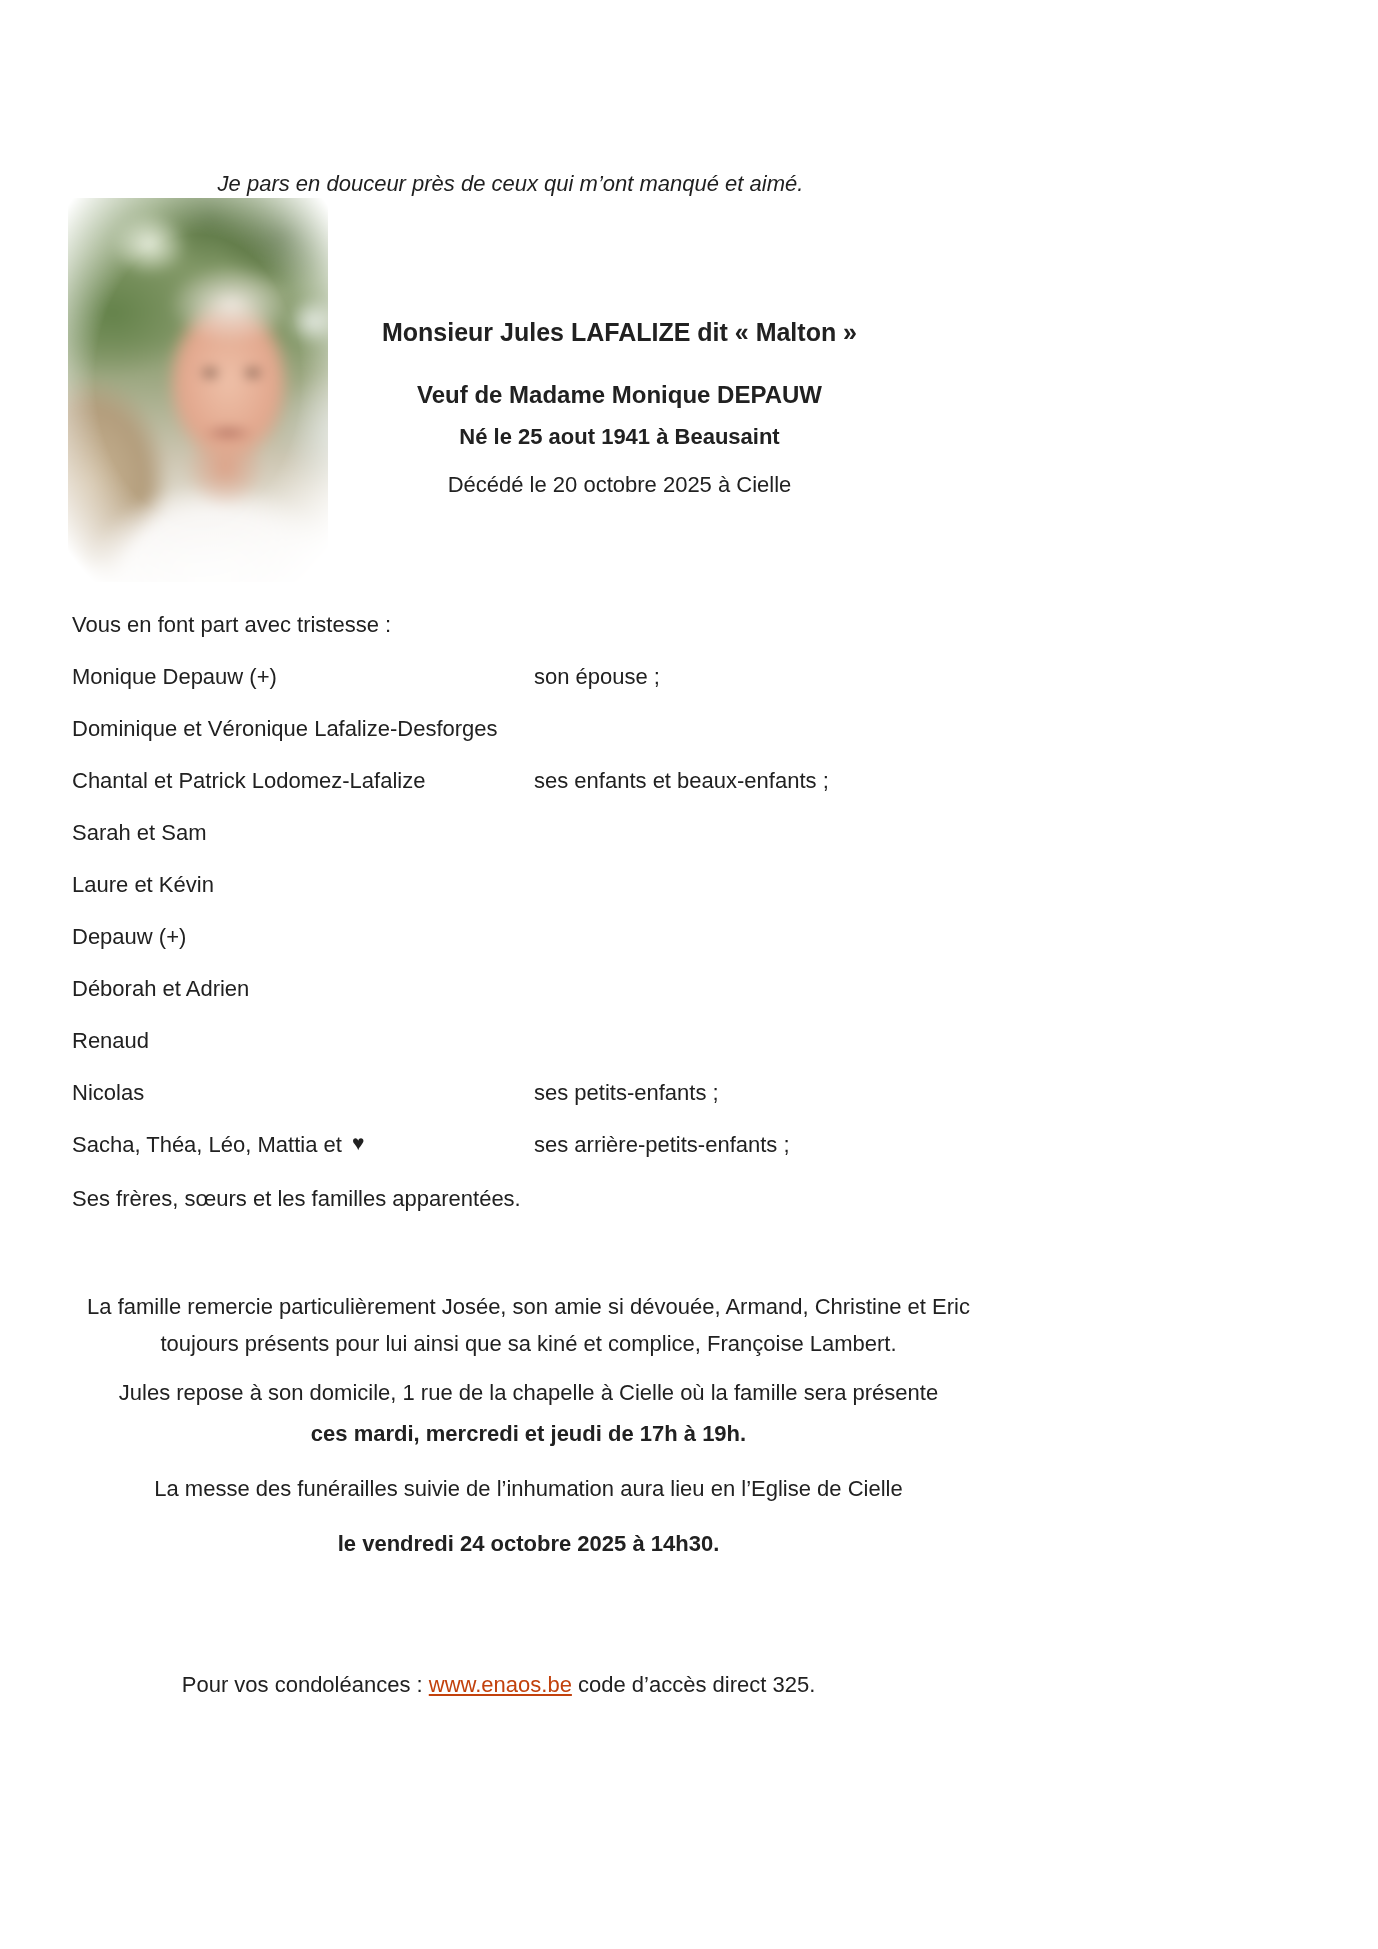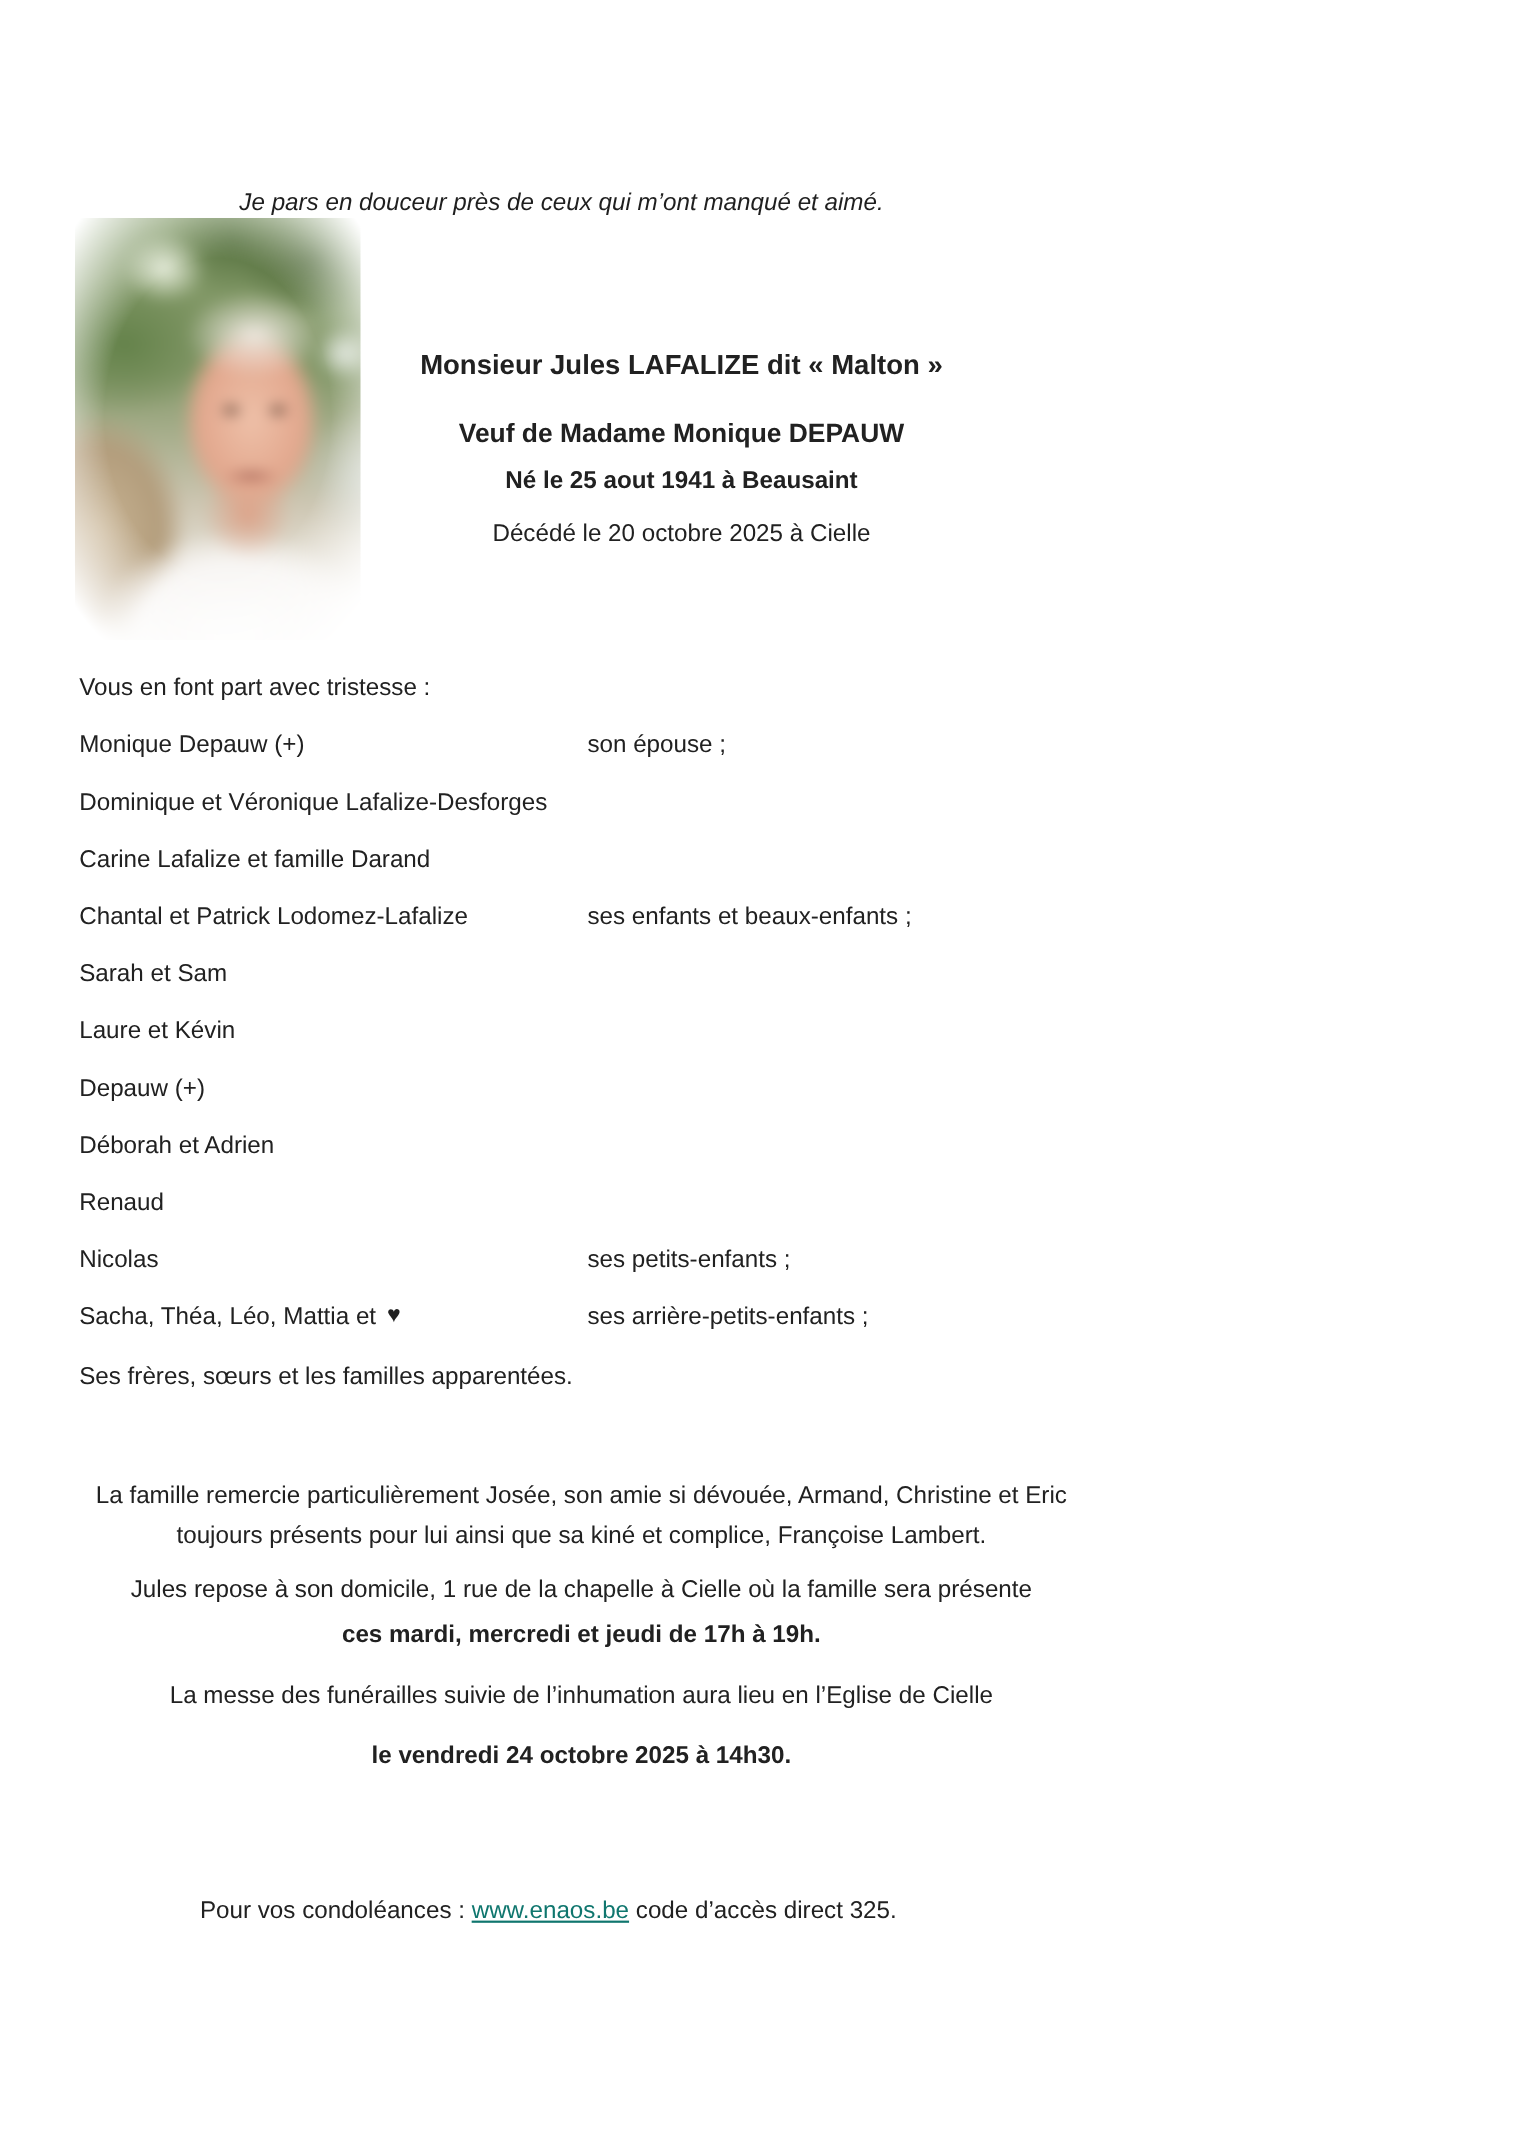--- a/index.html
+++ b/index.html
@@ -144,24 +144,20 @@
 
     <div class="fam-row">
       <span class="name">Monique Depauw (+)</span>
       <span class="relation">son épouse ;</span>
     </div>
     <div class="fam-row">
       <span class="name">Dominique et Véronique Lafalize-Desforges</span>
       <span class="relation"></span>
     </div>
     <div class="fam-row">
-      <span class="name">Carine Lafalize et famille Darand</span>
-      <span class="relation"></span>
-    </div>
-    <div class="fam-row">
       <span class="name">Chantal et Patrick Lodomez-Lafalize</span>
       <span class="relation">ses enfants et beaux-enfants ;</span>
     </div>
     <div class="fam-row">
       <span class="name">Sarah et Sam</span>
       <span class="relation"></span>
     </div>
     <div class="fam-row">
       <span class="name">Laure et Kévin</span>
       <span class="relation"></span>
@@ -192,16 +188,16 @@
 
   <div class="details">
     <p class="p-thanks" style="max-width:1040px;margin-left:auto;margin-right:auto;">La famille remercie particulièrement Josée, son amie si dévouée, Armand, Christine et Eric toujours présents pour lui ainsi que sa kiné et complice, Françoise Lambert.</p>
     <p class="p-repose">Jules repose à son domicile, 1 rue de la chapelle à Cielle où la famille sera présente</p>
     <p class="p-hours">ces mardi, mercredi et jeudi de 17h à 19h.</p>
     <p class="p-mass">La messe des funérailles suivie de l’inhumation aura lieu en l’Eglise de Cielle</p>
     <p class="p-date">le vendredi 24 octobre 2025 à 14h30.</p>
   </div>
 
   <div class="condolences">
-    <span>Pour vos condoléances : </span><a style="color: #0f766e;">www.enaos.be</a><span> code d’accès direct 325.</span>
+    <span>Pour vos condoléances : </span><a style="color: #c2410c;">www.enaos.be</a><span> code d’accès direct 325.</span>
   </div>
 
 </div>
 
 </body></html>

